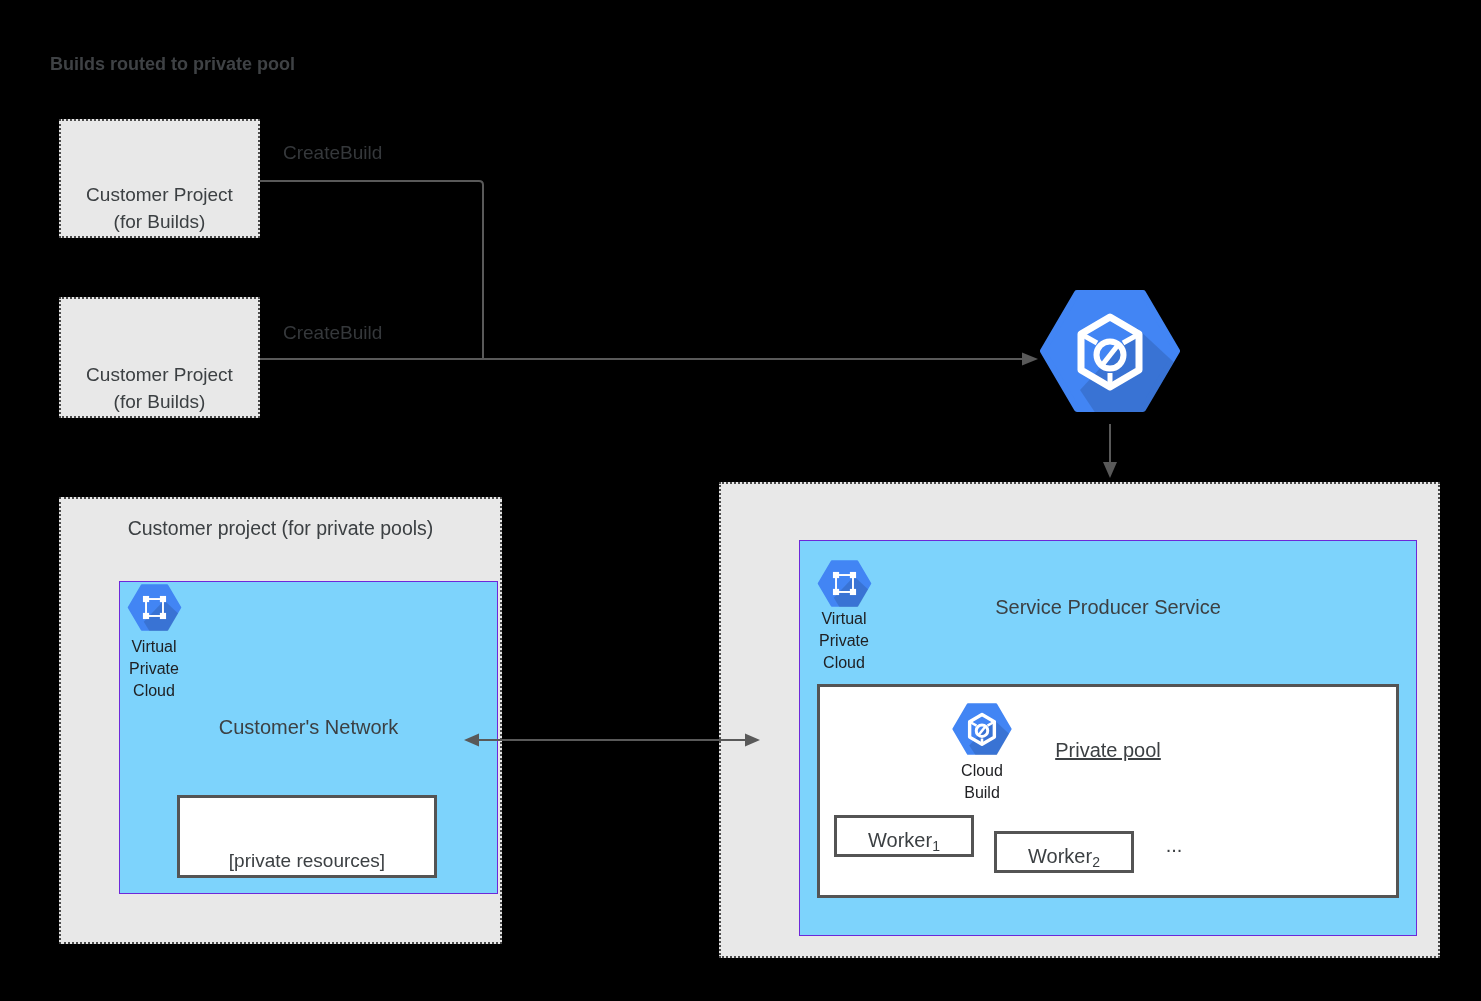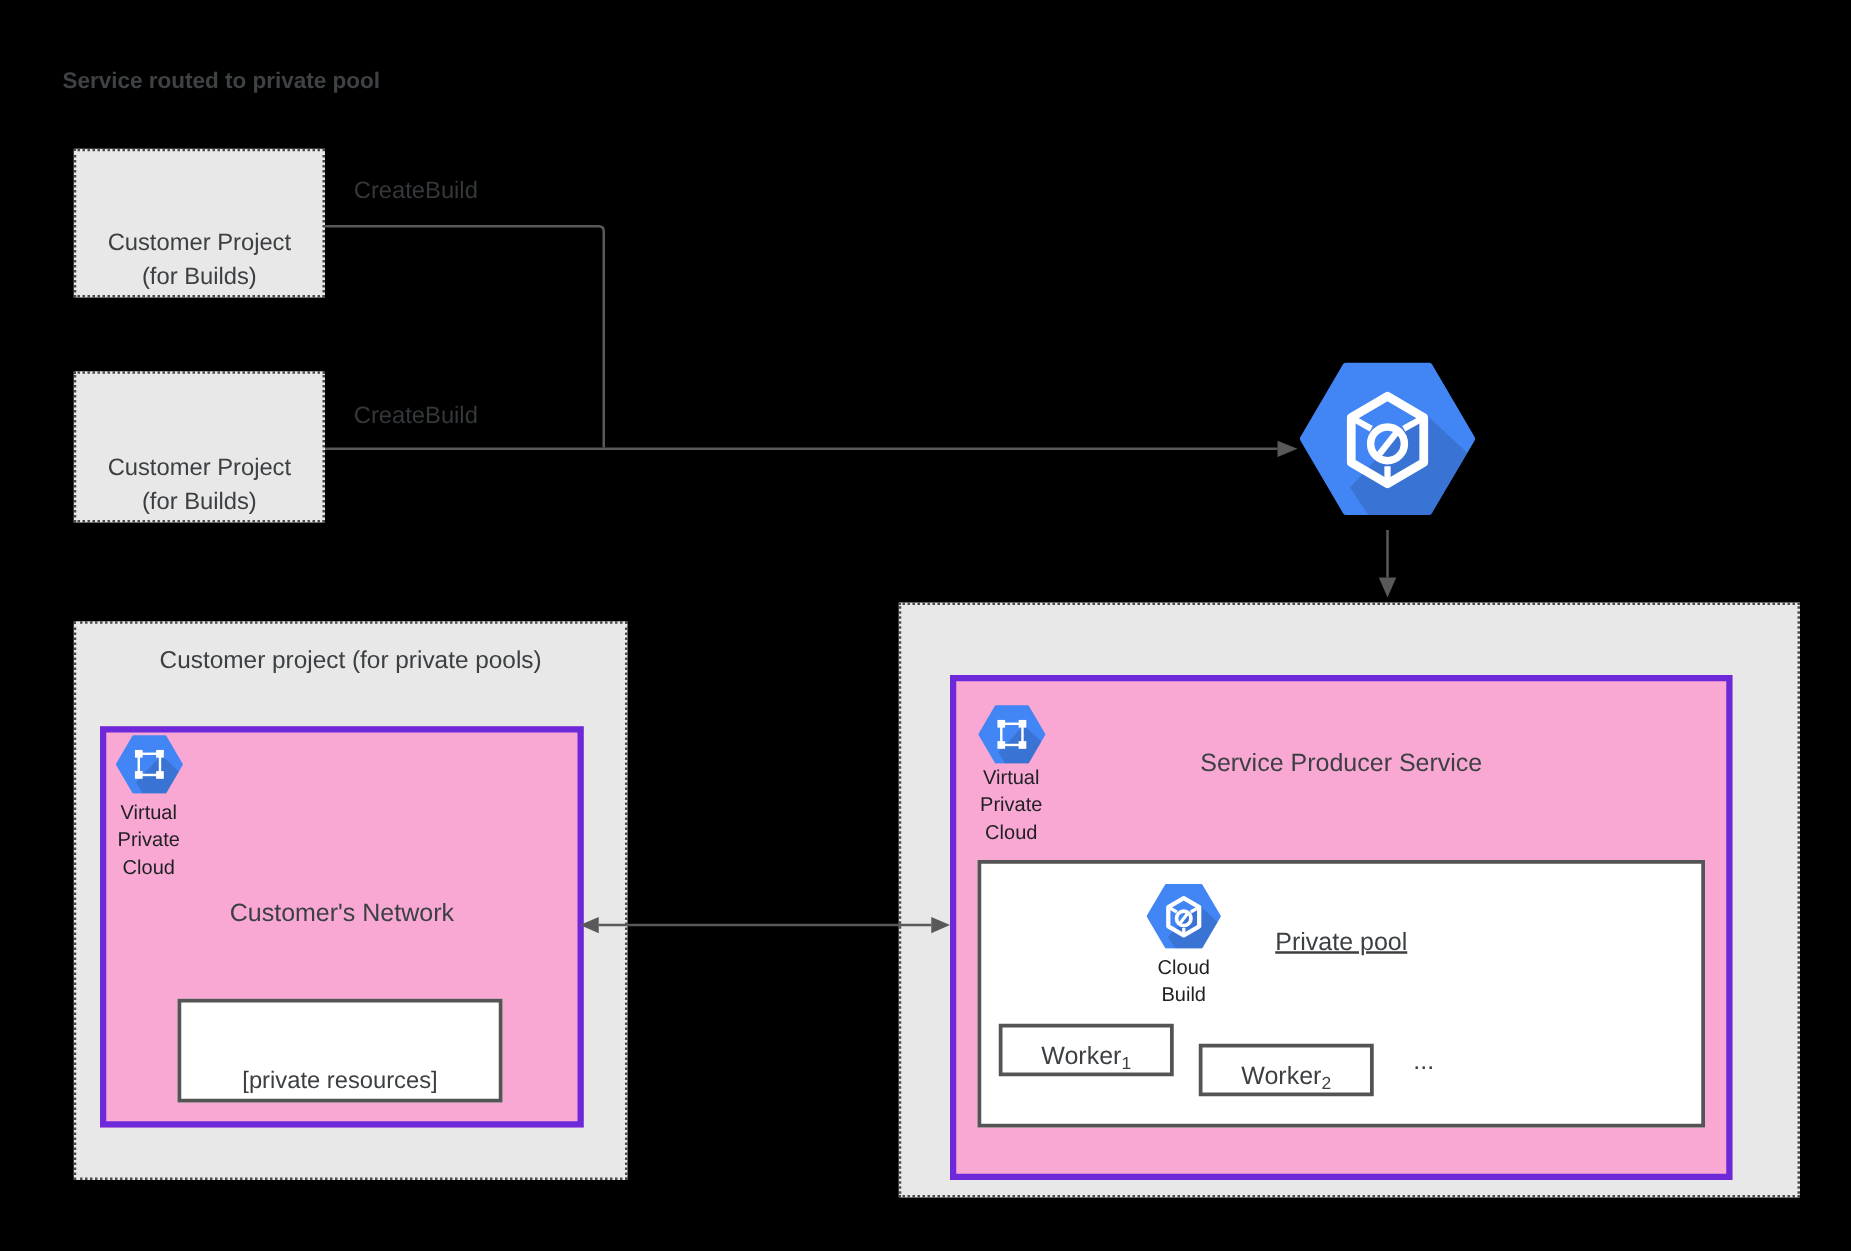--- a/index.html
+++ b/index.html
@@ -7,21 +7,21 @@
     position:relative; width:1481px; height:1001px; background:#000;
     font-family:"Liberation Sans", sans-serif; color:#3c4043; overflow:hidden;
   }
   .abs { position:absolute; }
   .pre { white-space:pre-line; }
   .gray-box {
     position:absolute; background:#e8e8e8; border:2px dotted #4b4b4b;
     box-sizing:content-box;
   }
   .blue-box {
-    position:absolute; background:#f9a8d4; border:5px solid #6d28d9;
+    position:absolute; background:#7dd3fc; border:1px solid #6d28d9;margin-left:39px;
   }
   .white-box {
     position:absolute; background:#ffffff; border:3px solid #545454;
   }
   .center { display:flex; align-items:flex-end; justify-content:center; text-align:center; }
   .diagram-title {
     position:absolute; left:50px; top:54px; font-size:18px; font-weight:bold; color:#3f4245;
   }
   .node-text { font-size:19px; line-height:1.42; color:#3c4043; }
   .edge-label { position:absolute; font-size:19px; color:#35383b; }
@@ -32,21 +32,21 @@
   .wsub { font-size:14px; vertical-align:-4px; }
   .ellipsis { position:absolute; font-size:20px; color:#3c4043; }
   svg { display:block; }
   .connector-layer { position:absolute; left:0; top:0; pointer-events:none; }
 </style>
 </head>
 <body>
 
 <div class="canvas">
 
-  <div class="diagram-title">Service routed to private pool</div>
+  <div class="diagram-title">Builds routed to private pool</div>
 
   <div class="gray-box center" style="left:59px; top:119px; width:197px; height:115px;">
     <div class="node-text pre">Customer Project
 (for Builds)</div>
   </div>
 
   <div class="gray-box center" style="left:59px; top:297px; width:197px; height:117px;">
     <div class="node-text pre">Customer Project
 (for Builds)</div>
   </div>

